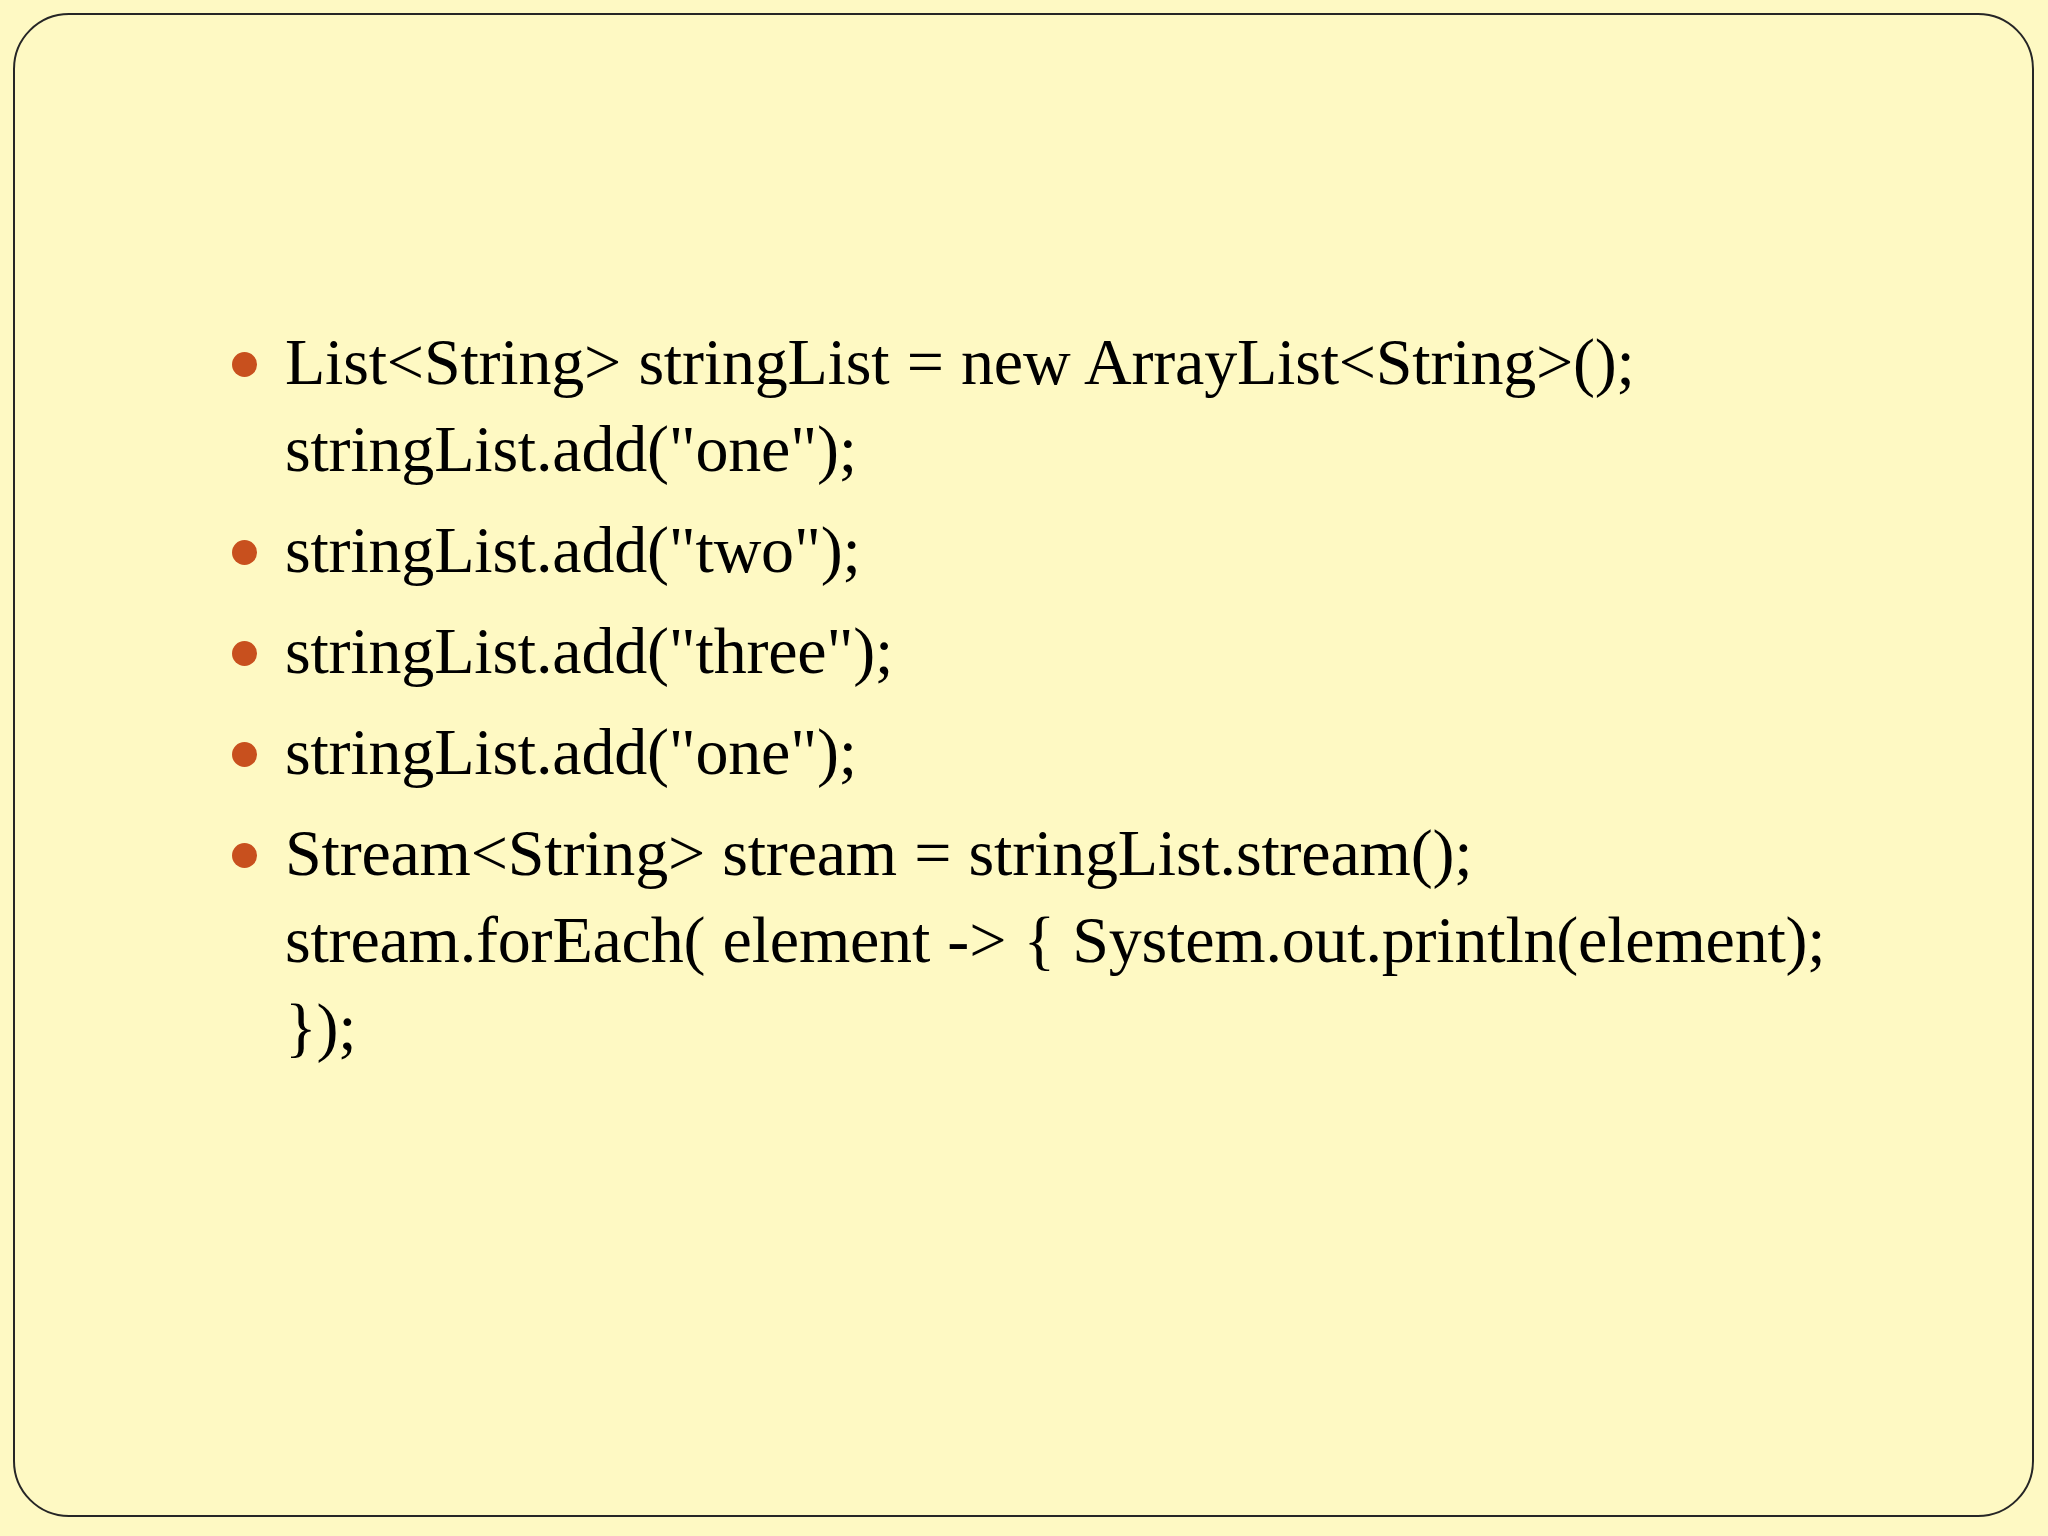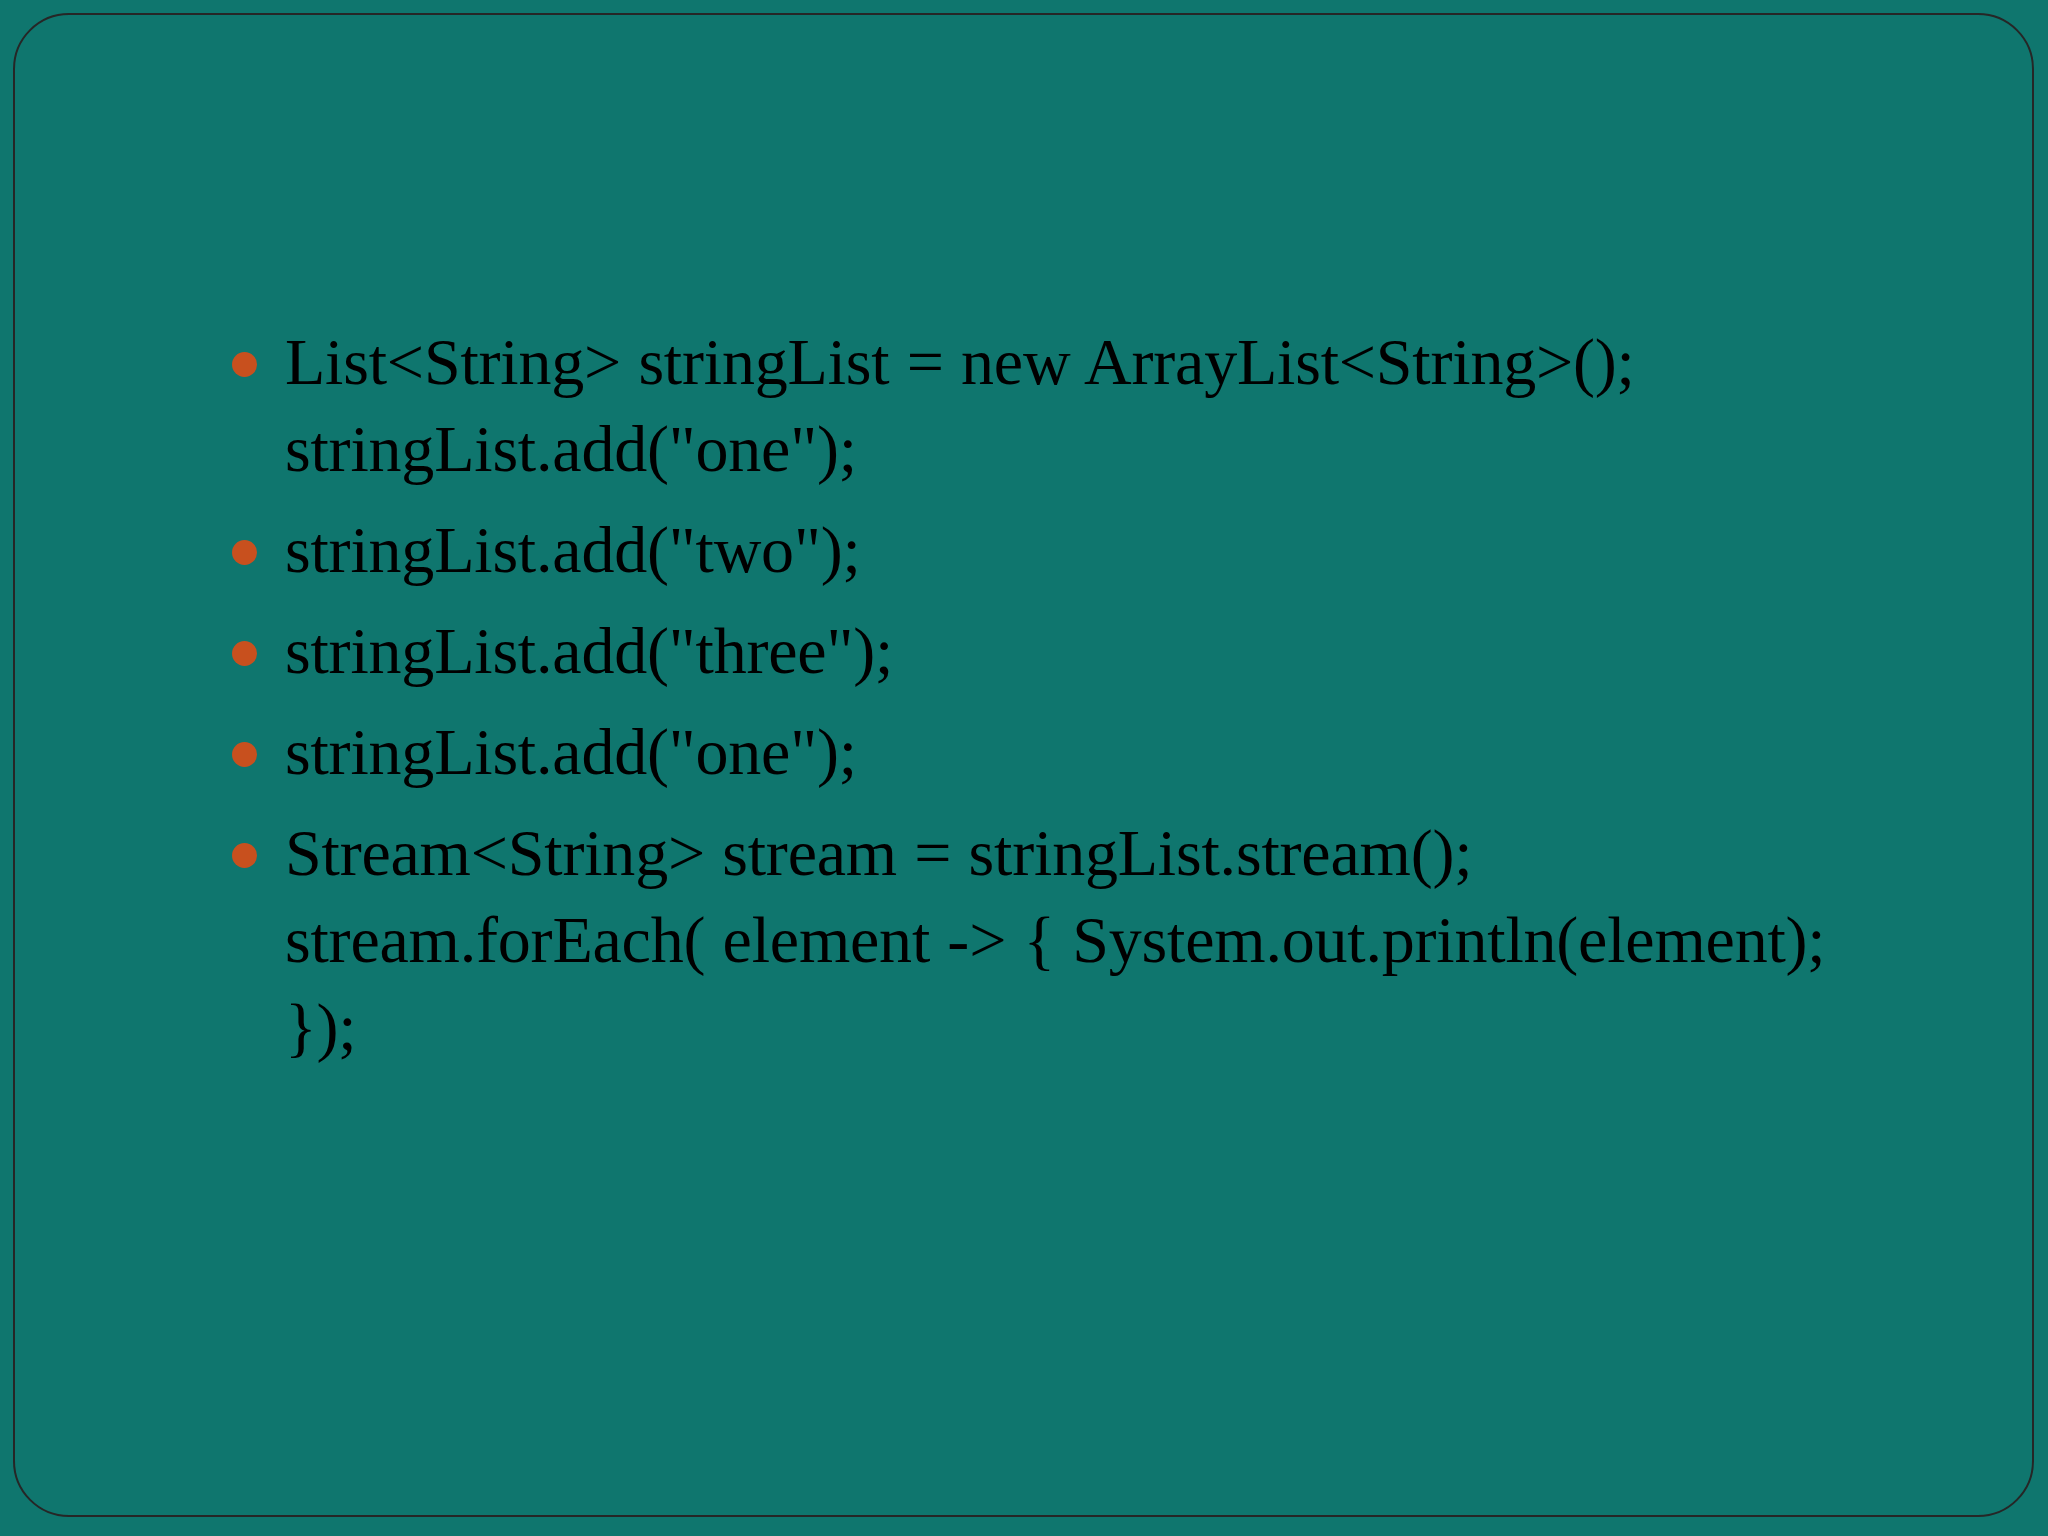--- a/index.html
+++ b/index.html
@@ -75,21 +75,21 @@
   }
 
   .bullet-text {
     display: block;
     white-space: pre-line;
   }
 </style>
 </head>
 <body>
 
-<div class="slide" style="background: #0f766e;">
+<div class="slide" style="background: #fef9c3;">
 
   <div class="slide-frame" style="border-color: rgb(38, 38, 38); border-radius: 56px;"></div>
 
   <div class="content-area">
     <ul class="bullet-list">
 
       <li class="bullet-item">
         <span class="bullet-marker" style="background: rgb(200, 80, 30);"></span>
         <span class="bullet-text">List&lt;String&gt; stringList = new ArrayList&lt;String&gt;();
 stringList.add("one");</span>

